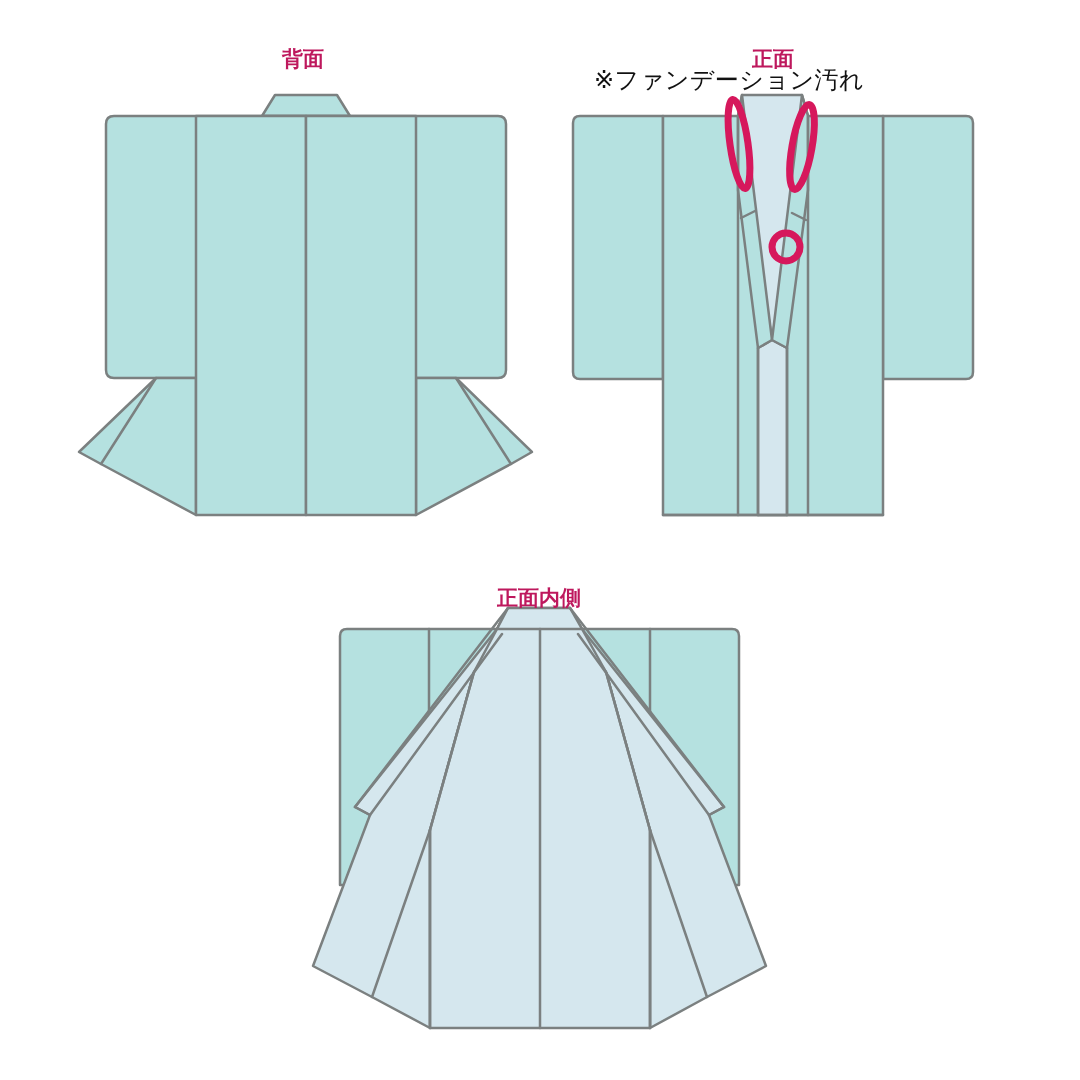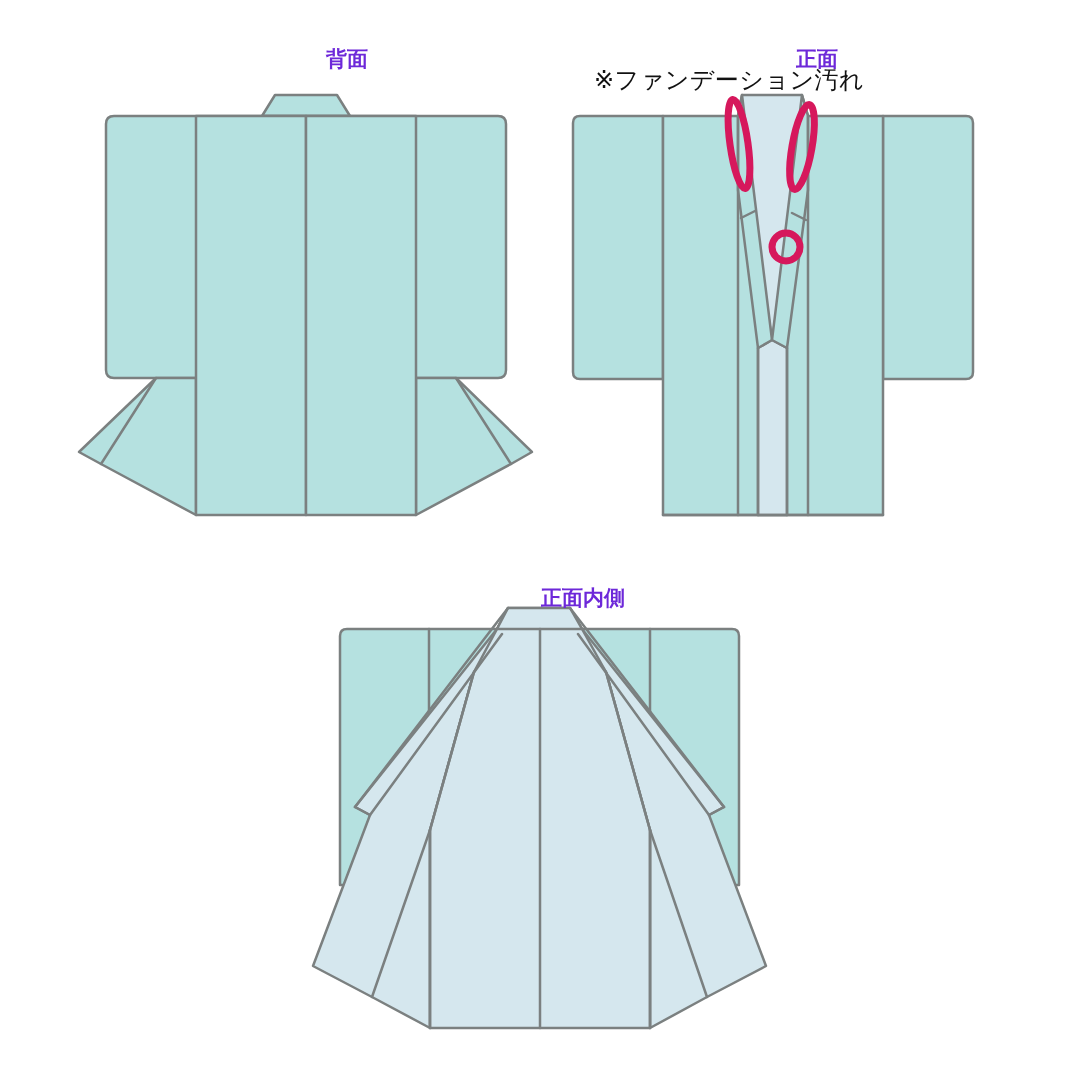--- a/index.html
+++ b/index.html
@@ -17,25 +17,24 @@
     .canvas {
       position: absolute;
       left: 0; top: 0;
       width: 1080px; height: 1080px;
     }
     .view-label {
       position: absolute;
       font-family: Liberation Sans, sans-serif;
       font-weight: bold;
       font-size: 21px;
-      color: #6d28d9;
+      color: #be185d;
       white-space: nowrap;
       transform: translateX(-50%);
       letter-spacing: 0px;
-      margin-left: 44px;
     }
     .annotation {
       position: absolute;
       font-family: "DejaVu Sans", sans-serif;
       font-size: 24px;
       color: #111111;
       white-space: nowrap;
       letter-spacing: 0.5px;
     }
     svg .outer { fill: #b5e1e0; stroke: #7b8080; stroke-width: 2.5; stroke-linejoin: round; }

